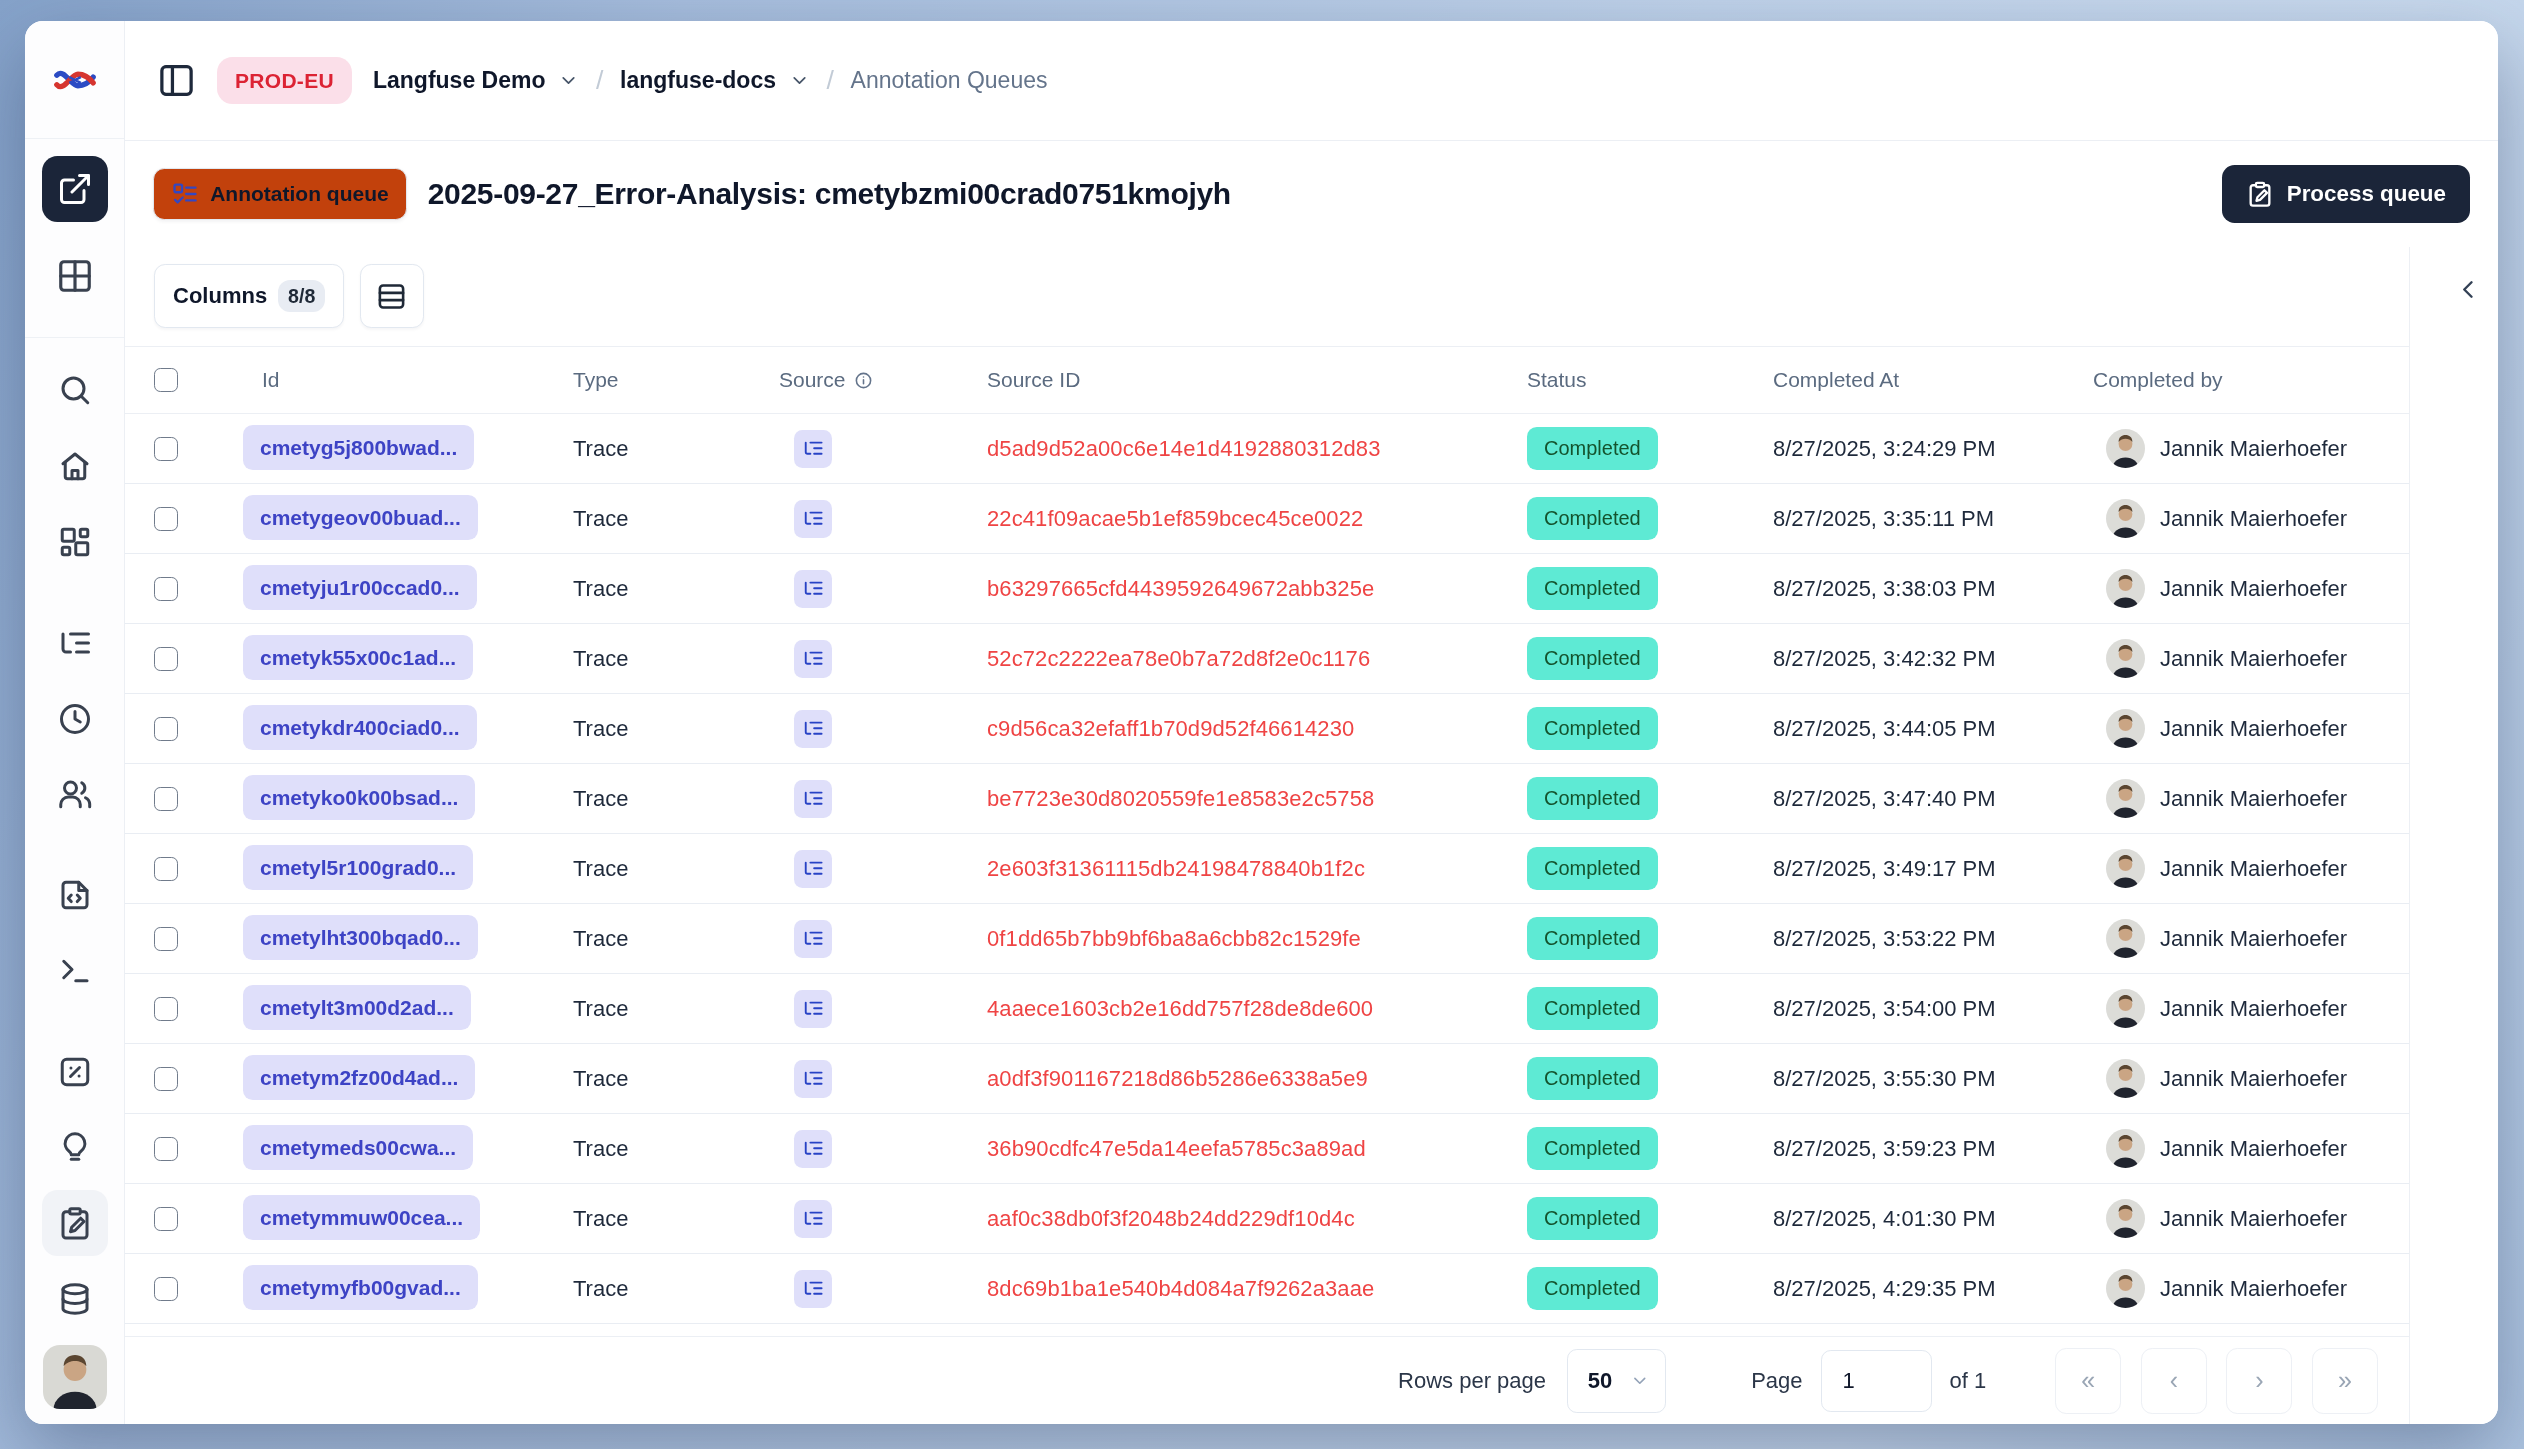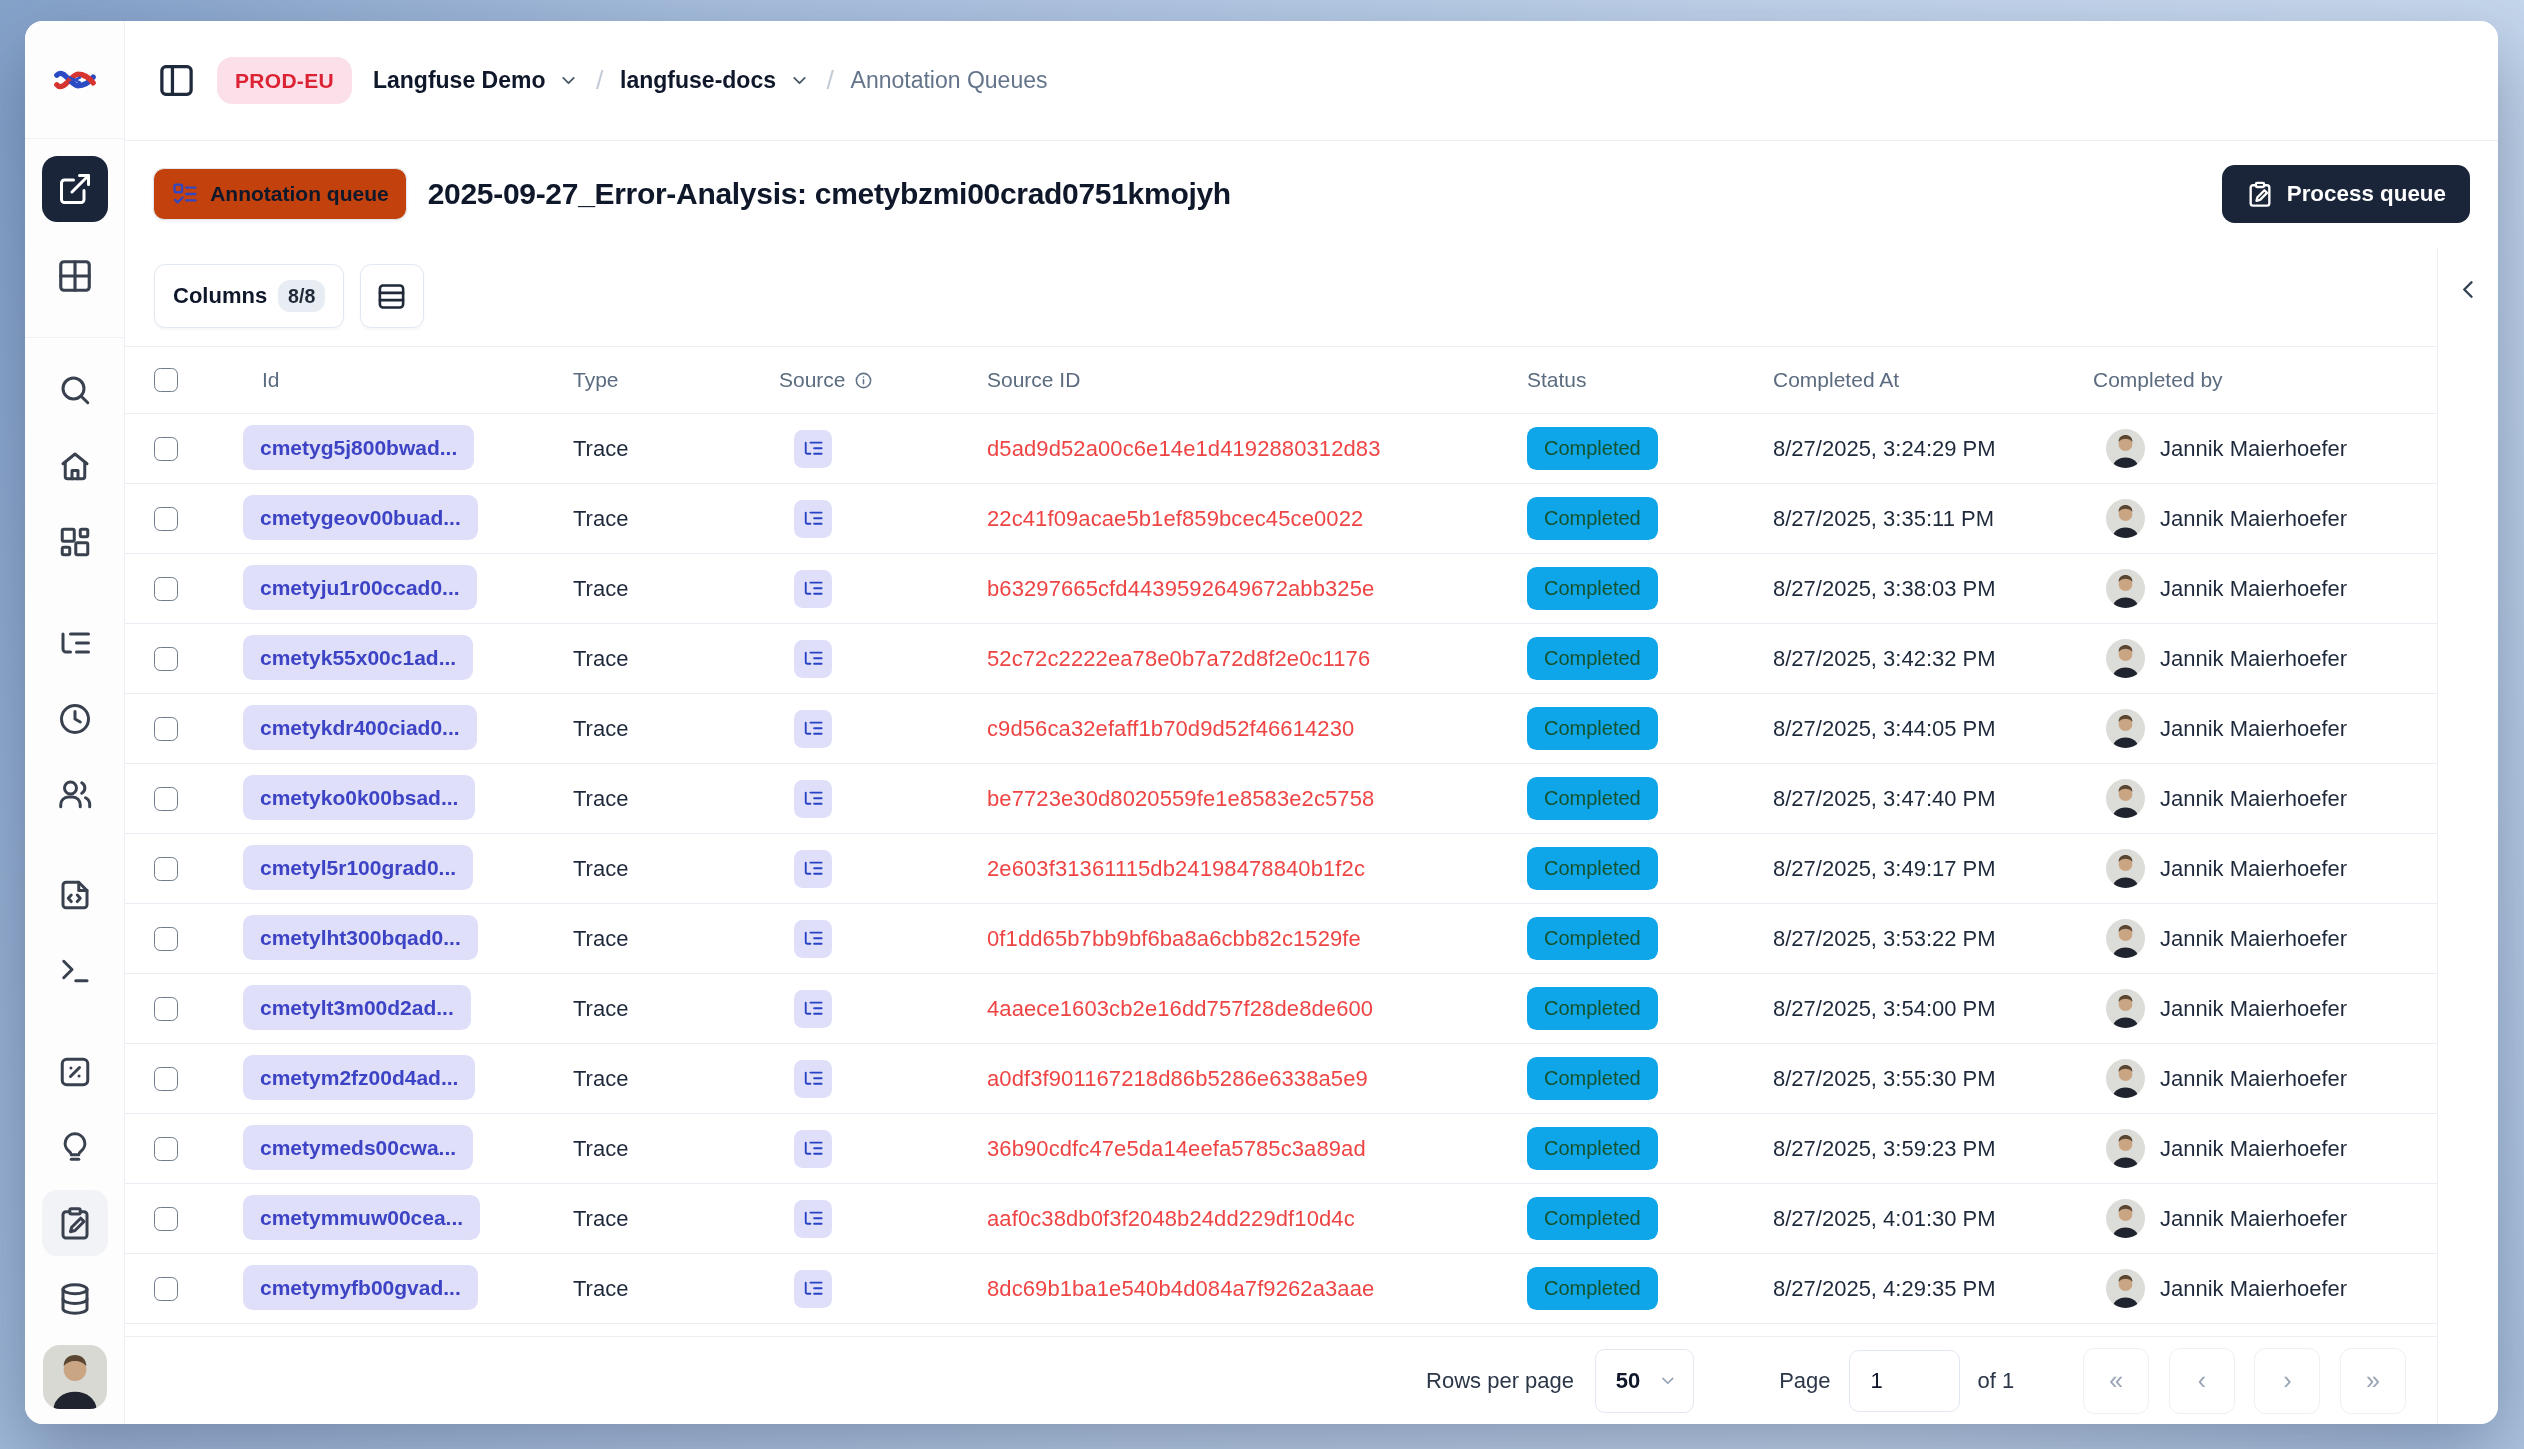--- a/index.html
+++ b/index.html
@@ -43,21 +43,21 @@
   .queue-chip{display:flex;align-items:center;gap:11.2px;border:0.7px solid #e2e8f0;border-radius:11.2px;
     background:#c2410c;box-shadow:0 1.4px 3.5px rgba(15,23,42,.05);padding:11.2px 17px;color:#0f172a;
     font-size:21px;font-weight:550;}
   .queue-chip .icon{color:#3347c2;}
   .page-title{font-size:30px;font-weight:700;color:#0f172a;letter-spacing:-0.3px;white-space:nowrap;
     overflow:hidden;text-overflow:ellipsis;}
   .spacer{flex:1;}
   .process-btn{display:flex;align-items:center;gap:12.6px;background:#1b2539;color:#fff;
     border-radius:12.6px;padding:15.4px 24px;font-size:22.4px;font-weight:600;white-space:nowrap;}
 
-  .content-body{flex:1;display:flex;min-height:0;}
+  .content-body{flex:1;display:flex;min-height:0;gap:28px;}
   .left-col{flex:1;display:flex;flex-direction:column;border-right:0.7px solid #eceff4;min-width:0;}
   .right-strip{width:60px;flex:0 0 60px;display:flex;justify-content:center;
     align-items:flex-start;padding-top:28px;box-sizing:border-box;}
   .collapse-btn{color:#334155;display:flex;}
 
   .toolbar{display:flex;align-items:center;gap:15.4px;padding:17px 28px 18px 29px;flex:0 0 auto;}
   .columns-btn{display:flex;align-items:center;gap:11.2px;border:0.7px solid #e2e8f0;border-radius:11.2px;
     background:#fff;padding:0 18px;height:62px;font-size:22px;font-weight:600;color:#0f172a;
     box-shadow:0 1.4px 2.8px rgba(15,23,42,.04);}
   .count-badge{background:#e8ecf3;border-radius:12px;padding:4.2px 9.8px;font-size:19.6px;
@@ -79,21 +79,21 @@
   .t-row{height:69px;border-bottom:0.7px solid #e9edf3;flex:0 0 auto;}
   .rc-id{padding-left:45px;}
   .id-badge{display:inline-block;max-width:249px;background:#dfdffa;color:#3d43c5;font-weight:700;
     font-size:21px;padding:10.5px 17px;border-radius:9.8px;white-space:nowrap;overflow:hidden;
     box-sizing:border-box;}
   .type-cell{font-size:22px;color:#1e293b;}
   .rc-source{padding-left:15.4px;}
   .src-btn{width:38px;height:38px;border-radius:8.4px;background:#dfdffa;color:#2742c5;
     display:flex;align-items:center;justify-content:center;}
   .srcid-cell{font-size:22px;color:#ef4444;letter-spacing:0.1px;white-space:nowrap;}
-  .status-badge{display:inline-block;background:#0ea5e9;color:#14532d;font-size:20px;
+  .status-badge{display:inline-block;background:#5eead4;color:#14532d;font-size:20px;
     font-weight:500;padding:9.8px 17px;border-radius:9.8px;}
   .time-cell{font-size:22px;color:#1e293b;white-space:nowrap;}
   .by-cell{display:flex;align-items:center;gap:15.4px;padding-left:12.6px;}
   .row-avatar{width:39px;height:39px;border-radius:50%;overflow:hidden;flex:0 0 auto;}
   .by-name{font-size:22px;color:#1e293b;white-space:nowrap;}
 
   
   .footer{margin-top:auto;height:88px;flex:0 0 auto;border-top:0.7px solid #eceff4;
     display:flex;align-items:center;justify-content:flex-end;gap:21px;padding:0 31px;
     box-sizing:border-box;font-size:22px;color:#2b3648;}

